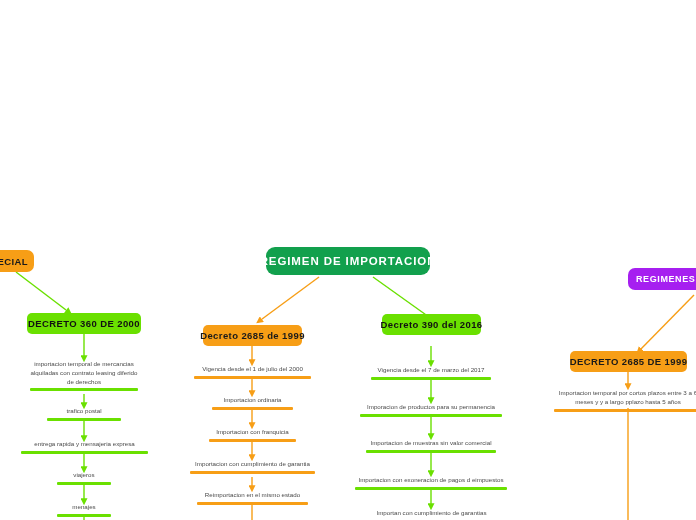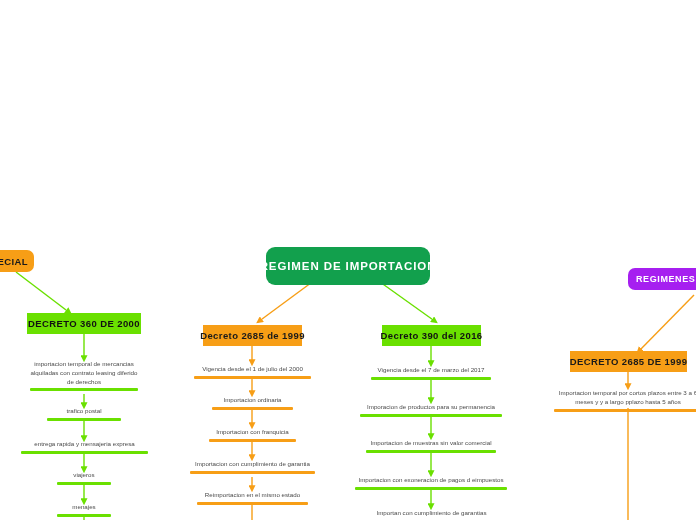--- a/index.html
+++ b/index.html
@@ -21,21 +21,21 @@
     position: absolute;
     left: 0;
     top: 0;
     width: 696px;
     height: 520px;
     pointer-events: none;
   }
   .node {
     position: absolute;
     box-sizing: border-box;
-    border-radius: 0;
+    border-radius: 5px;
     font-weight: bold;
     color: #1a1a1a;
     display: flex;
     align-items: center;
     justify-content: center;
     text-align: center;
     white-space: nowrap;
     letter-spacing: 0.4px;
   }
   .node-root {
@@ -120,21 +120,21 @@
     <line x1="431" y1="346" x2="431" y2="365" stroke="#6ae000" stroke-width="1.4" marker-end="url(#ag)"></line>
     <line x1="431" y1="379" x2="431" y2="402" stroke="#6ae000" stroke-width="1.4" marker-end="url(#ag)"></line>
     <line x1="431" y1="416" x2="431" y2="438" stroke="#6ae000" stroke-width="1.4" marker-end="url(#ag)"></line>
     <line x1="431" y1="452" x2="431" y2="475" stroke="#6ae000" stroke-width="1.4" marker-end="url(#ag)"></line>
     <line x1="431" y1="490" x2="431" y2="508" stroke="#6ae000" stroke-width="1.4" marker-end="url(#ag)"></line>
 
     <line x1="628" y1="372" x2="628" y2="388" stroke="#f79e16" stroke-width="1.4" marker-end="url(#ao)"></line>
     <line x1="628" y1="408" x2="628" y2="520" stroke="#f79e16" stroke-width="1.4"></line>
   </svg>
 
-  <div class="node node-root" style="left:266px; top:247px; width:164px; height:38px;">
+  <div class="node node-root" style="left:266px; top:247px; width:164px; height:28px;">
     <span>REGIMEN DE IMPORTACION</span>
   </div>
 
   <div class="node node-orange" style="left:-18px; top:250px; width:52px; height:22px; justify-content:flex-end; padding-right:6px; border-radius:0 7px 7px 0;">
     <span>SPECIAL</span>
   </div>
 
   <div class="node node-green" style="left:27px; top:313px; width:114px; height:21px;">
     <span>DECRETO 360 DE 2000</span>
   </div>
@@ -186,21 +186,21 @@
   <div class="leaf leaf-orange" style="left:190px; top:460px; width:125px;">
     <span>Importacion con cumplimiento de garantia</span>
     <span class="bar"></span>
   </div>
 
   <div class="leaf leaf-orange" style="left:197px; top:491px; width:111px;">
     <span>Reimportacion en el mismo estado</span>
     <span class="bar"></span>
   </div>
 
-  <div class="node node-green" style="left:382px; top:325px; width:99px; height:21px;">
+  <div class="node node-green" style="left:382px; top:314px; width:99px; height:21px;">
     <span>Decreto 390 del 2016</span>
   </div>
 
   <div class="leaf leaf-green" style="left:371px; top:366px; width:120px;">
     <span>Vigencia desde el 7 de marzo del 2017</span>
     <span class="bar"></span>
   </div>
 
   <div class="leaf leaf-green" style="left:360px; top:403px; width:142px;">
     <span>Imporacion de productos para su permanencia</span>

